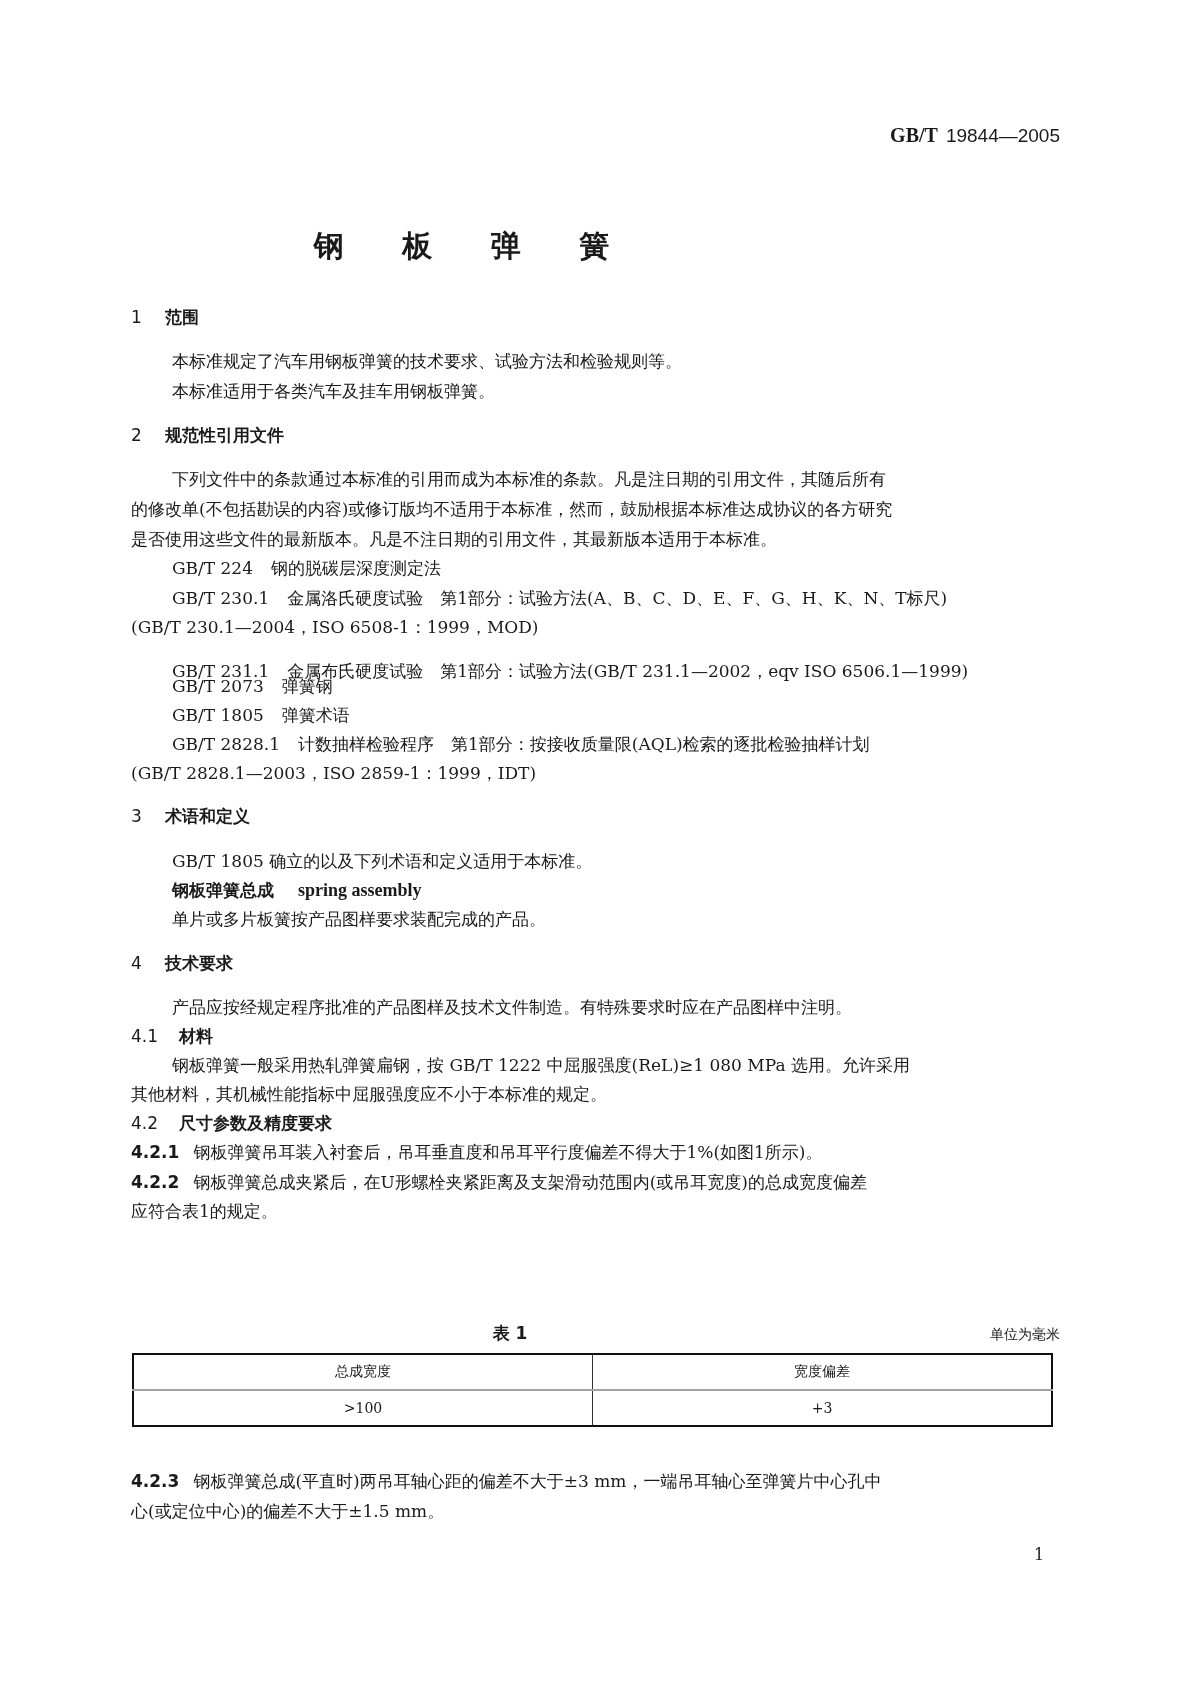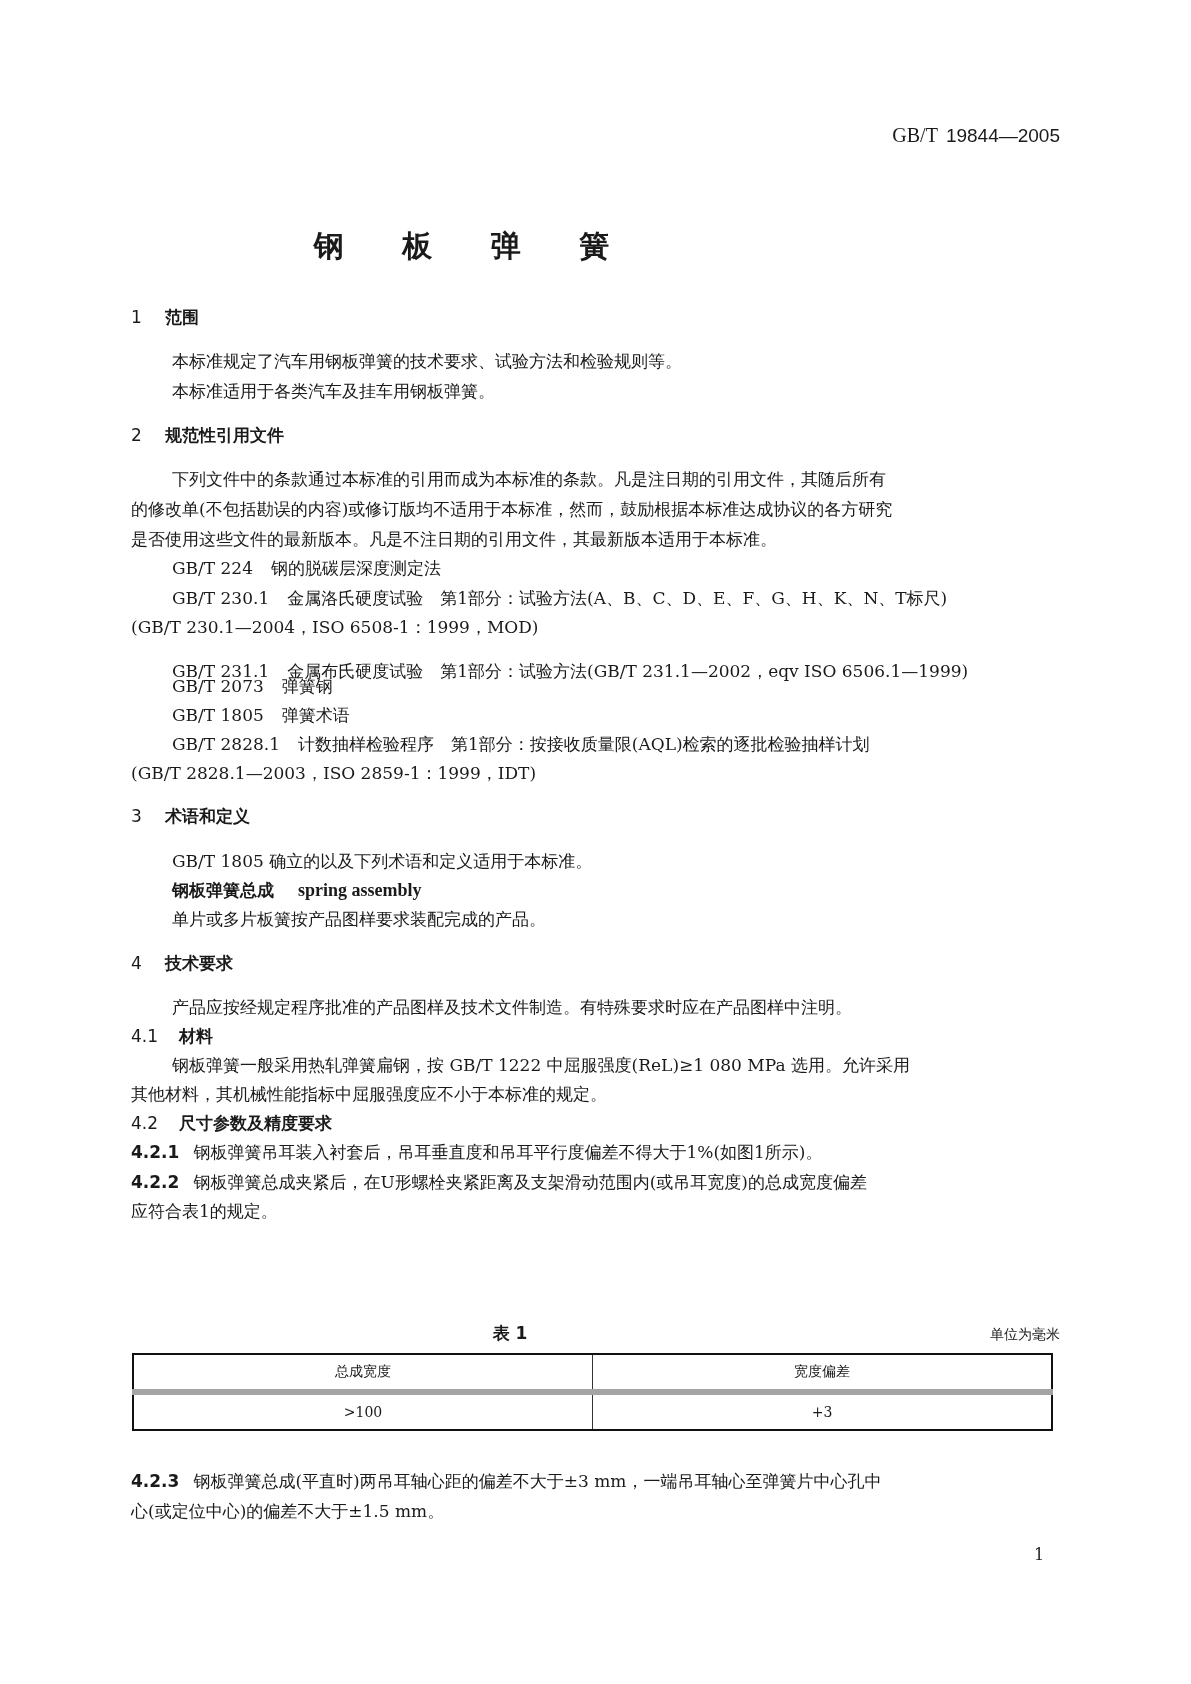--- a/index.html
+++ b/index.html
@@ -6,21 +6,21 @@
   body {
     width: 1191px; height: 1684px; position: relative; overflow: hidden;
     color: #1a1a1a;
     font-family: "DejaVu Serif", "Liberation Serif", serif;
   }
   .abs { position: absolute; white-space: nowrap; }
   .std-no {
     right: 131px; top: 124px; font-size: 19px;
     font-family: "Liberation Sans", "DejaVu Sans", sans-serif;
   }
-  .std-no b { font-family: "Liberation Serif", serif; font-weight: normal; font-size: 20px; margin-right: 8px; }
+  .std-no b { font-family: "Liberation Serif", serif; font-weight: bold; font-size: 20px; margin-right: 8px; }
   .title {
     left: 0; width: 947px; top: 226px; text-align: center;
     font-size: 30px; letter-spacing: 24px; font-weight: bold;
     font-family: "DejaVu Sans", sans-serif;
   }
   .h1 {
     left: 131px; font-size: 17px; font-weight: bold;
     font-family: "DejaVu Sans", sans-serif;
   }
   .h1 .num { display: inline-block; width: 34px; font-weight: normal; }
@@ -45,21 +45,21 @@
   }
   .tbl-unit { right: 131px; top: 1326px; font-size: 14px; }
   table.tbl {
     position: absolute; left: 132px; top: 1353px; width: 921px;
     border-collapse: collapse; font-size: 14px;
   }
   table.tbl td, table.tbl th {
     border: 1px solid #333; text-align: center; height: 34px; font-weight: normal; padding: 0;
   }
   table.tbl { border: 2px solid #111; }
-  table.tbl thead th { border-bottom: 6px solid #a3a3a3; }
+  table.tbl thead th { border-bottom: 2px solid #a3a3a3; }
   table.tbl tbody tr:first-child td { border-bottom: 1px solid #888; }
   .page-num { left: 1034px; top: 1545px; font-size: 16px; }
 </style>
 </head>
 <body>
 
 <div class="abs std-no"><b>GB/T</b><span>19844—2005</span></div>
 
 <div class="abs title">钢 板 弹 簧</div>
 

